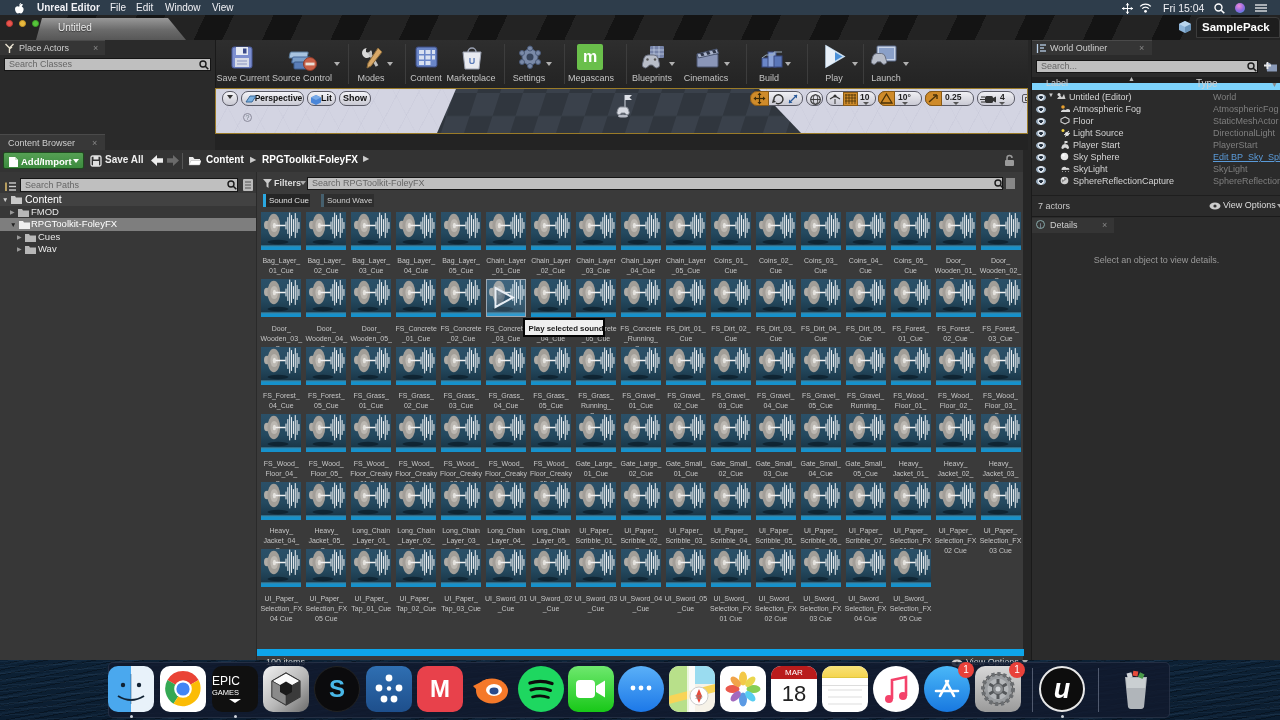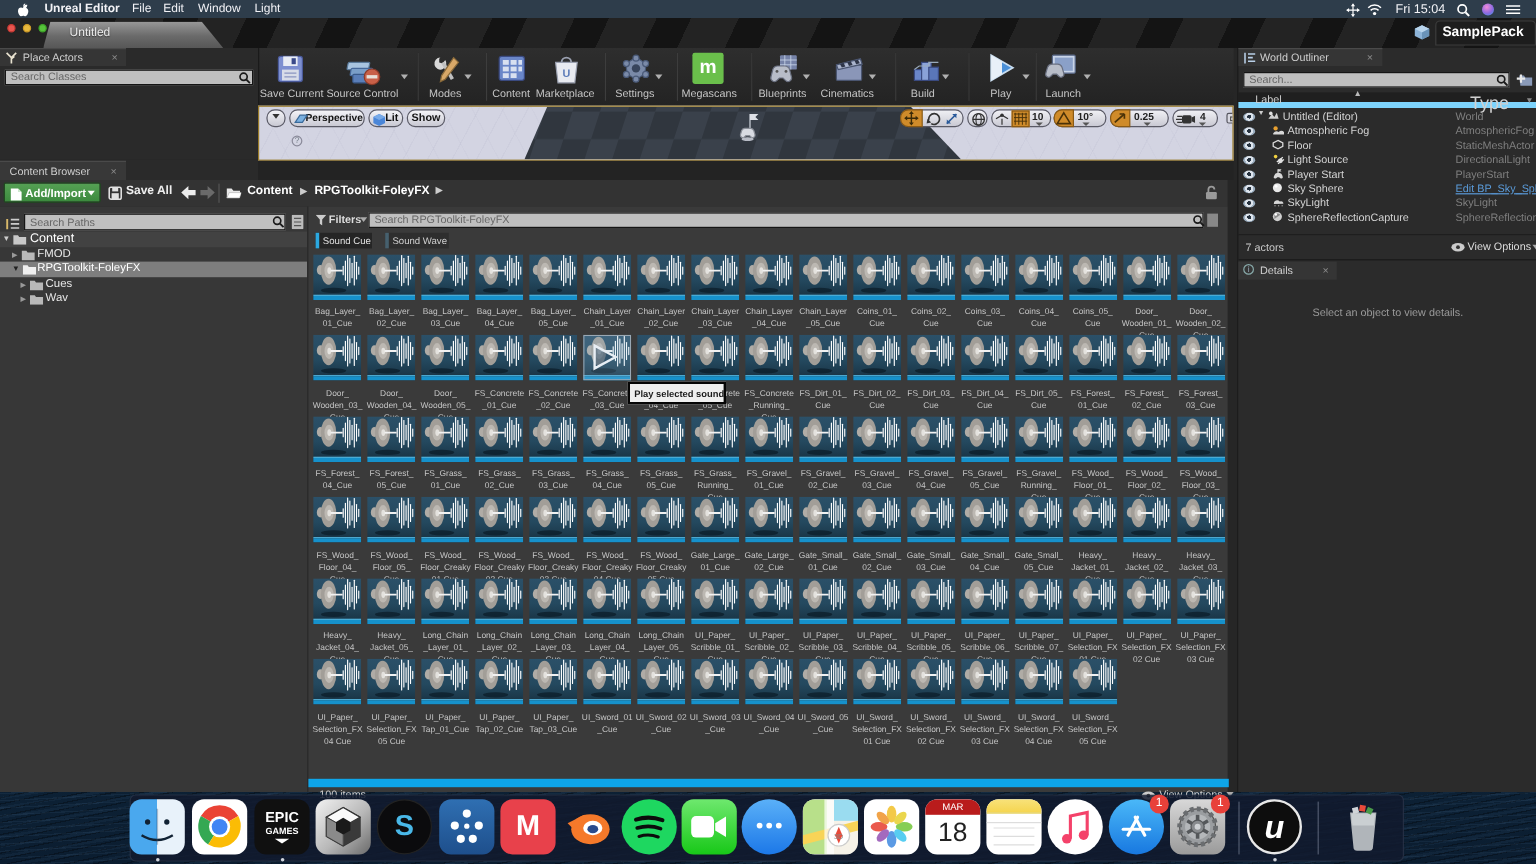--- a/index.html
+++ b/index.html
@@ -33,21 +33,21 @@
  linear-gradient(180deg,#0d1f33,#123048 55%,#0b1d30)"></div>
 <div id="menubar" class="ab">
 <svg class="ab" style="left:14px;top:2px" width="11" height="12" viewBox="0 0 11 12">
       <path d="M5.5 3.2 c.9-1.1 2.3-1.3 3.2-1.2 .1 1-.4 1.9-1 2.5 .9.5 1.9 1.2 1.9 2.8 0 1.9-1.3 4.2-2.6 4.2 -.6 0-.9-.4-1.6-.4 -.7 0-1.1.4-1.7.4 -1.3 0-2.7-2.5-2.7-4.4 0-1.8 1.3-2.8 2.5-2.8 .7 0 1.3.4 1.7.4Z" fill="#fff"></path>
       <path d="M5.3 2.9c0-.9.8-1.9 1.8-2 .1 1-.8 1.9-1.8 2Z" fill="#fff"></path>
     </svg>
 <span style="left:37px;font-weight:700">Unreal Editor</span>
 <span style="left:110px">File</span>
     <span style="left:136px">Edit</span>
 <span style="left:165px">Window</span>
-    <span style="left:212px">Light</span>
+    <span style="left:212px">View</span>
 <svg class="ab" style="left:1122px;top:2.5px" width="11" height="11">
       <g stroke="#fff" stroke-width="1">
         <line x1="5.5" y1="0" x2="5.5" y2="11"></line>
         <line x1="0" y1="5.5" x2="11" y2="5.5"></line>
       </g>
       <g fill="#fff">
         <path d="M5.5 0 l1.8 2.2 h-3.6Z"></path>
         <path d="M5.5 11 l1.8-2.2 h-3.6Z"></path>
         <path d="M0 5.5 l2.2-1.8 v3.6Z"></path>
         <path d="M11 5.5 l-2.2-1.8 v3.6Z"></path>
@@ -91,21 +91,21 @@
         <circle cx="23" cy="23" r="18" fill="#fff"></circle>
         <path d="M23 23 L7.4 14 A18 18 0 0 1 38.6 14 Z" fill="#ea4335"></path>
         <path d="M23 23 L7.4 14 A18 18 0 0 0 13.5 37.8 Z" fill="#34a853"></path>
         <path d="M23 23 L13.5 37.8 A18 18 0 0 0 38.6 14 Z" fill="#fbbc05"></path>
         <circle cx="23" cy="23" r="8.8" fill="#fff"></circle>
         <circle cx="23" cy="23" r="6.6" fill="#4285f4"></circle>
       </svg>
     </div>
   </div>
 <div class="ab" style="left:212px;top:666px;width:46px;height:46px;z-index:61">
-    <div style="width:46px;height:46px;border-radius:10px;background:#101010;color:#fff;text-align:center;font-weight:700">
+    <div style="width:46px;height:46px;border-radius:10px;background:#101010;color:#fff;font-weight:400">
       <div style="font-size:12px;padding-top:8px">EPIC</div>
       <div style="font-size:7.5px">GAMES</div>
       <div style="margin:2px auto 0;width:0;height:0;border-left:6px solid transparent;border-right:6px solid transparent;border-top:4px solid #fff"></div>
     </div>
   </div>
 <div class="ab" style="left:263px;top:666px;width:46px;height:46px;z-index:61">
     <div style="width:46px;height:46px;border-radius:10px;background:linear-gradient(135deg,#f2f2f2,#b8b8b8 55%,#6a6a6a)">
       <svg width="46" height="46">
         <path d="M23 7 L37 15 V31 L23 39 L9 31 V15 Z" fill="#e8e8e8" stroke="#333" stroke-width="1.2"></path>
         <path d="M23 7 L37 15 L23 23 L9 15 Z" fill="#fafafa" stroke="#333"></path>
@@ -1275,24 +1275,24 @@
       </div>
 <div class="srch" style="position:absolute;left:4px;top:20px;width:222px;height:13px">Search...</div>
 <svg class="mag" style="left:215px;top:22px" width="10" height="10">
         <circle cx="4" cy="4" r="3" fill="none" stroke="#1a1a1a" stroke-width="1.4"></circle>
         <line x1="6.3" y1="6.3" x2="9.3" y2="9.3" stroke="#1a1a1a" stroke-width="1.6"></line>
       </svg>
 <svg style="position:absolute;left:231px;top:20px" width="14" height="12">
         <path d="M3 3 h4 l1 1.5 h6 v7 h-10Z" fill="#8a9ab8"></path>
         <path d="M1 2 v7 M-2.5 5.5 h7" stroke="#e8e8e8" stroke-width="1.8" transform="translate(3.5 0)"></path>
       </svg>
-<div style="position:absolute;left:0;top:37px;width:249px;height:13px;background:#1f1f1f;border-bottom:5px solid #7dd3fc">
+<div style="position:absolute;left:0;top:37px;width:249px;height:13px;background:#1f1f1f;border-bottom:7px solid #7dd3fc">
         <span style="position:absolute;left:14px;top:1px;color:#d0d0d0;font-size:9px">Label</span>
         <span style="position:absolute;left:96px;top:-2px;color:#bbb;font-size:7px">▲</span>
-        <span style="position:absolute;left:193px;top:1px;color:#d0d0d0;font-size:15px">Type</span>
+        <span style="position:absolute;left:164px;top:1px;color:#d0d0d0;font-size:10px">Type</span>
         <span style="position:absolute;right:3px;top:4px;color:#888;font-size:7px">▼</span>
       </div>
 <div class="eye" style="left:4px;top:54px"></div>
 <span style="position:absolute;left:16px;top:52px;color:#ccc;font-size:6px">▼</span>
 <div style="position:absolute;left:24px;top:52px">
         <svg width="10" height="9">
           <path d="M1 7 L4 3 L6 5.5 L8 2 L9.5 7 Z" fill="#cfcfcf"></path>
           <circle cx="3" cy="2.5" r="1.5" fill="#e0e0e0"></circle>
         </svg>
       </div>

